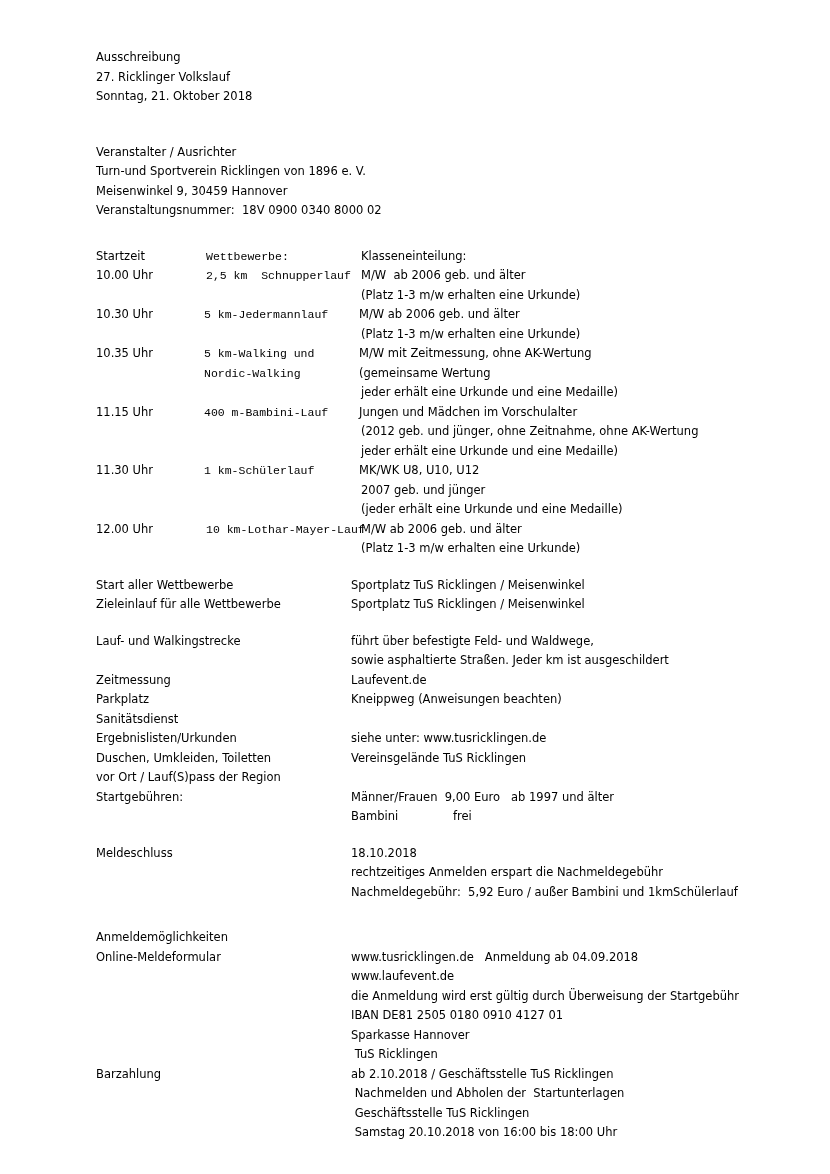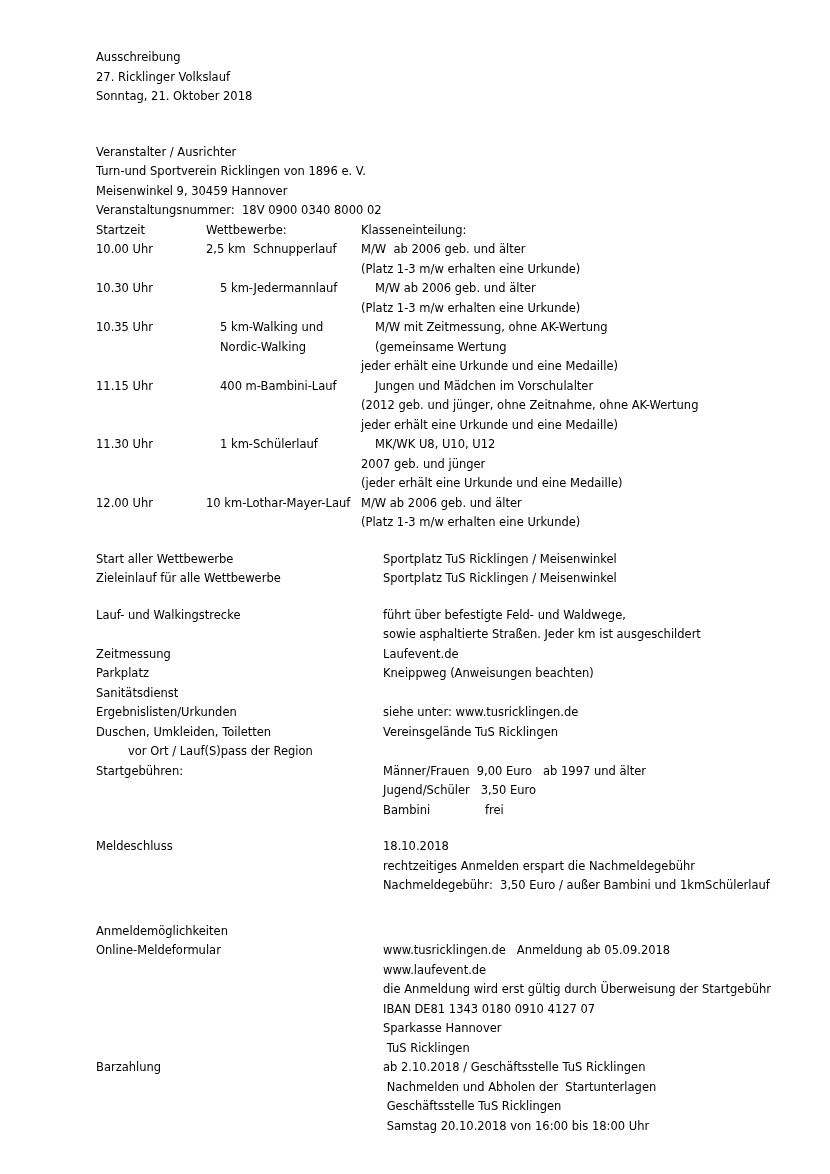--- a/index.html
+++ b/index.html
@@ -21,39 +21,39 @@
     height: 1174px;
     box-sizing: border-box;
     padding: 48px 76px 30px 96px;
   }
   .doc {
     font-size: 11.5px;
     line-height: 19.5px;
   }
   .line { white-space: pre; }
   .head-block { margin-bottom: 36px; }
-  .org-block { }
+  .org-block { margin-bottom: 26px; }
 
   
   .row {
     display: flex;
     align-items: center;
     white-space: pre;
   }
   .col-a { width: 100px; flex: 0 0 100px; }
-  .col-b { width: 155px; flex: 0 0 155px; }
+  .col-b { width: 155px; flex: 0 0 155px; font-family: Liberation Mono, monospace; }
   .col-c { flex: 1 1 auto; }
 
   .col-a2 { width: 255px; flex: 0 0 255px; }
-  .col-c2 { flex: 1 1 auto; margin-left: 32px; }
+  .col-c2 { flex: 1 1 auto; }
 
   .indent-b { padding-left: 10px; }
   .gap-m { height: 17px; }
   .gap-l { height: 26px; }
-  .nudge { padding-left: 8px; margin-left: 16px; }
+  .nudge { padding-left: 8px; }
 </style>
 </head>
 <body>
 
 <div class="page">
   <div class="doc">
 
     <div class="head-block">
       <div class="line">Ausschreibung</div>
       <div class="line">27. Ricklinger Volkslauf</div>
@@ -201,67 +201,63 @@
       </div>
       <div class="row">
         <div class="col-c2">vor Ort / Lauf(S)pass der Region</div>
       </div>
       <div class="row">
         <div class="col-a2">Startgebühren:</div>
         <div class="col-c2">Männer/Frauen  9,00 Euro   ab 1997 und älter</div>
       </div>
       <div class="row">
         <div class="col-a2"></div>
-        <div class="col-c2">Jugend/Schüler   3,50 Euro</div>
-      </div>
-      <div class="row">
-        <div class="col-a2"></div>
         <div class="col-c2">Bambini               frei</div>
       </div>
     </div>
 
     <div class="gap-m"></div>
 
     <div>
       <div class="row">
         <div class="col-a2">Meldeschluss</div>
         <div class="col-c2">18.10.2018</div>
       </div>
       <div class="row">
         <div class="col-a2"></div>
         <div class="col-c2">rechtzeitiges Anmelden erspart die Nachmeldegebühr</div>
       </div>
       <div class="row">
         <div class="col-a2"></div>
-        <div class="col-c2">Nachmeldegebühr:  3,50 Euro / außer Bambini und 1kmSchülerlauf</div>
+        <div class="col-c2">Nachmeldegebühr:  5,92 Euro / außer Bambini und 1kmSchülerlauf</div>
       </div>
     </div>
 
     <div class="gap-l"></div>
 
     <div>
       <div class="row">
         <div class="col-a2">Anmeldemöglichkeiten</div>
         <div class="col-c2"></div>
       </div>
       <div class="row">
         <div class="col-a2">Online-Meldeformular</div>
-        <div class="col-c2">www.tusricklingen.de   Anmeldung ab 05.09.2018</div>
+        <div class="col-c2">www.tusricklingen.de   Anmeldung ab 04.09.2018</div>
       </div>
       <div class="row">
         <div class="col-a2"></div>
         <div class="col-c2">www.laufevent.de</div>
       </div>
       <div class="row">
         <div class="col-a2"></div>
         <div class="col-c2">die Anmeldung wird erst gültig durch Überweisung der Startgebühr</div>
       </div>
       <div class="row">
         <div class="col-a2"></div>
-        <div class="col-c2">IBAN DE81 1343 0180 0910 4127 07</div>
+        <div class="col-c2">IBAN DE81 2505 0180 0910 4127 01</div>
       </div>
       <div class="row">
         <div class="col-a2"></div>
         <div class="col-c2">Sparkasse Hannover</div>
       </div>
       <div class="row">
         <div class="col-a2"></div>
         <div class="col-c2"> TuS Ricklingen</div>
       </div>
       <div class="row">

